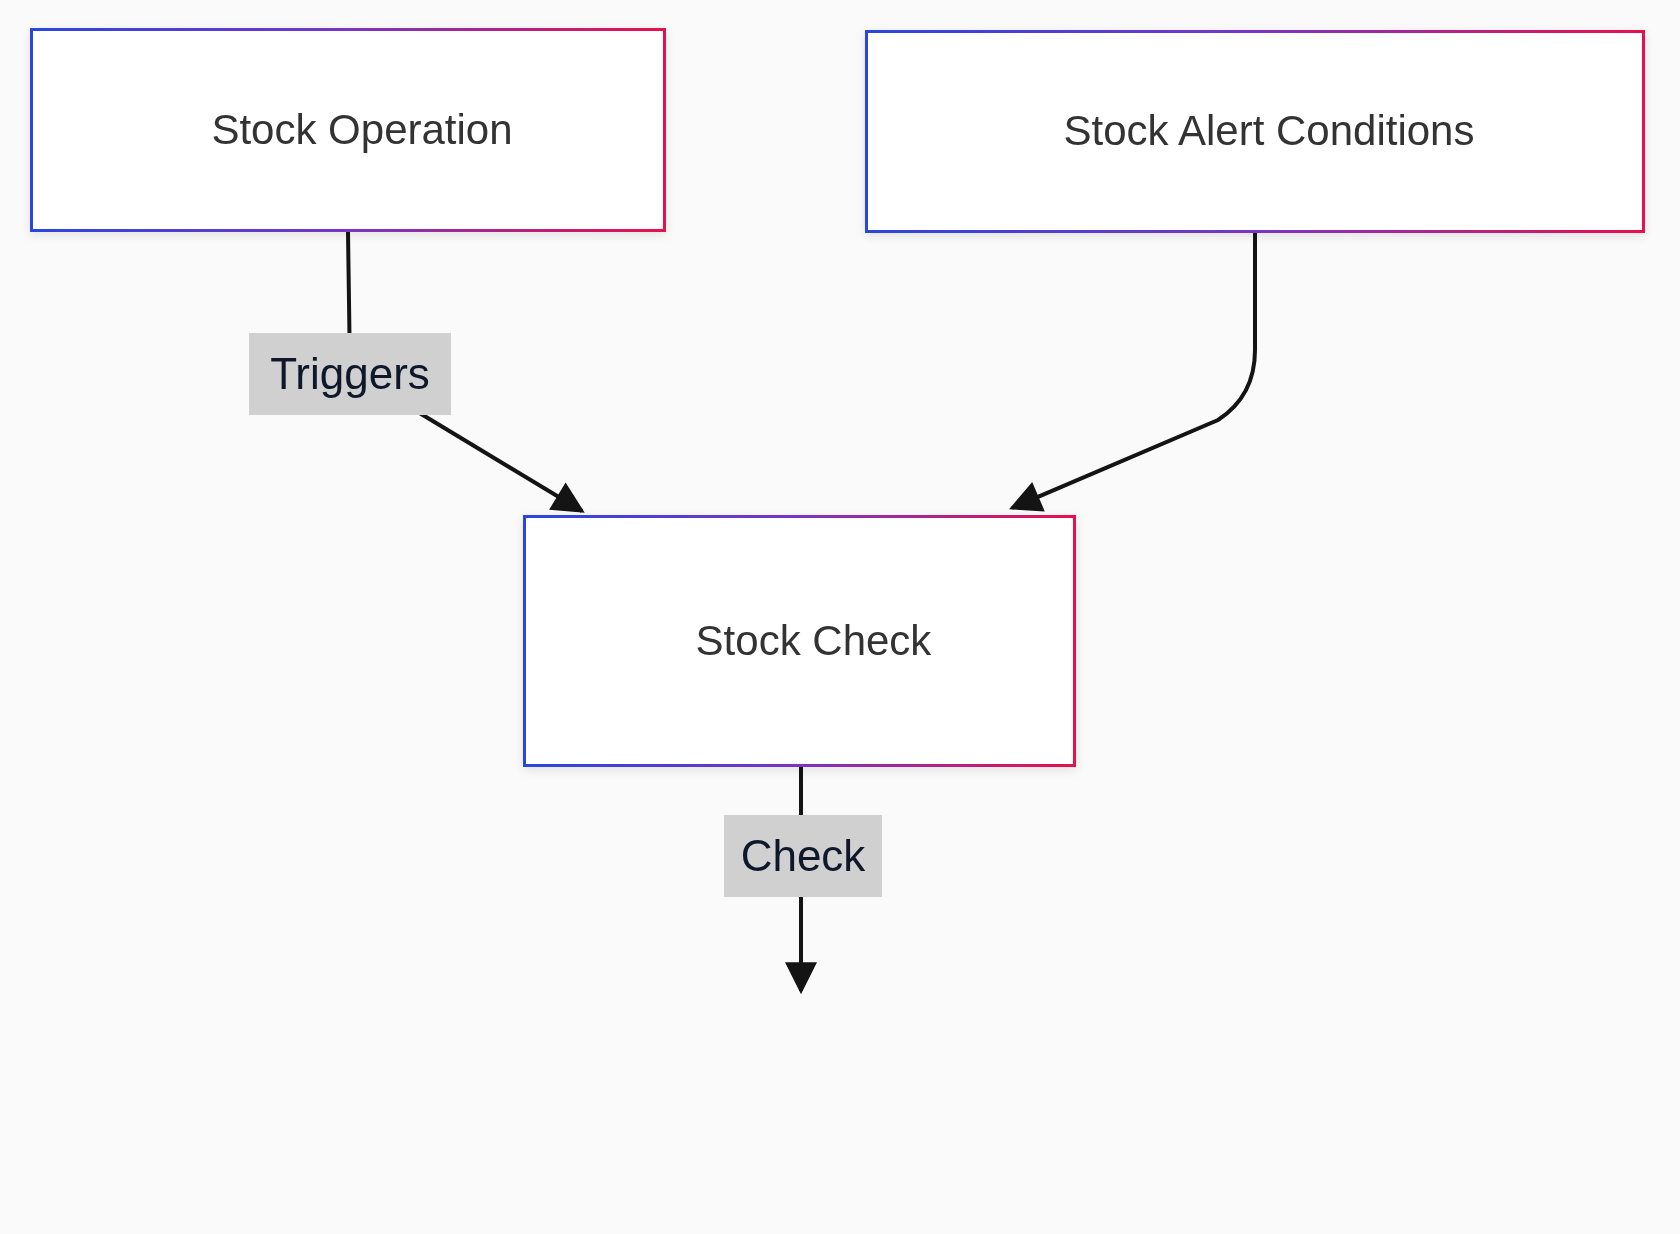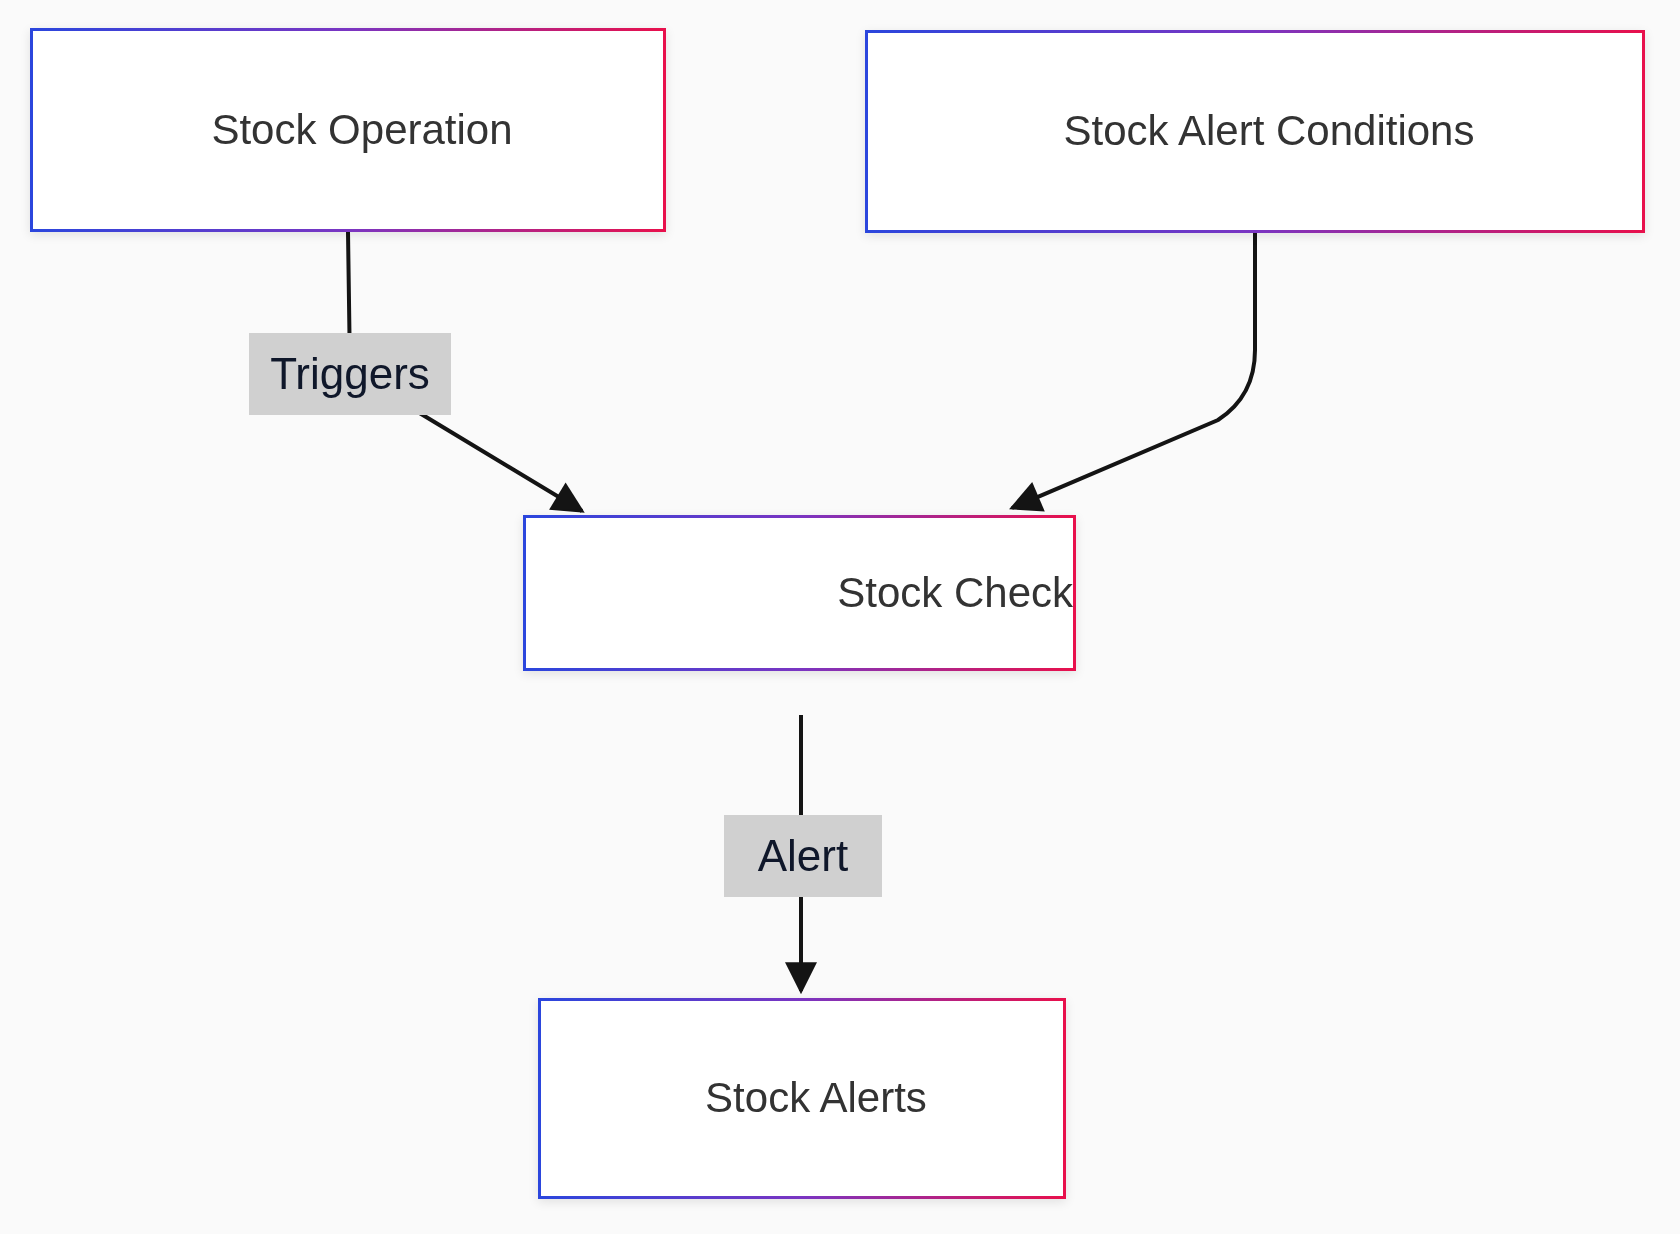--- a/index.html
+++ b/index.html
@@ -54,21 +54,21 @@
     font-size: 44px;
     display: flex;
     align-items: center;
     justify-content: center;
     box-sizing: border-box;
     white-space: nowrap;
   }
   
   #node-stock-operation        { left: 30px;  top: 28px;  width: 636px; height: 204px; }
   #node-stock-alert-conditions { left: 865px; top: 30px;  width: 780px; height: 203px; text-align: right; }
-  #node-stock-check            { left: 523px; top: 515px; width: 553px; height: 156px; justify-content: flex-end; }
+  #node-stock-check            { left: 523px; top: 515px; width: 553px; height: 252px; }
   #node-stock-alerts           { left: 538px; top: 998px; width: 528px; height: 201px; }
   
   #edge-label-triggers { left: 249px; top: 333px; width: 202px; height: 82px; }
   #edge-label-sends    { left: 724px; top: 815px; width: 158px; height: 82px; }
 </style>
 </head>
 <body>
 
 <div class="canvas">
 
@@ -91,21 +91,18 @@
   </div>
 
   <div class="node" id="node-stock-alert-conditions">
     <span class="node-label">Stock Alert Conditions</span>
   </div>
 
   <div class="node" id="node-stock-check">
     <span class="node-label">Stock Check</span>
   </div>
 
-  <div class="node" id="node-stock-alerts">
-    <span class="node-label">Stock Alerts</span>
-  </div>
 
   <div class="edge-label" id="edge-label-triggers">Triggers</div>
 
-  <div class="edge-label" id="edge-label-sends">Alert</div>
+  <div class="edge-label" id="edge-label-sends">Check</div>
 
 </div>
 
 </body></html>

